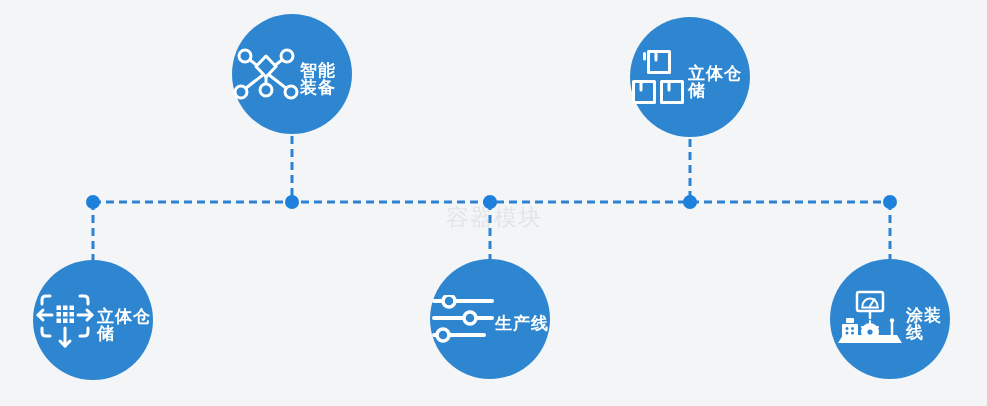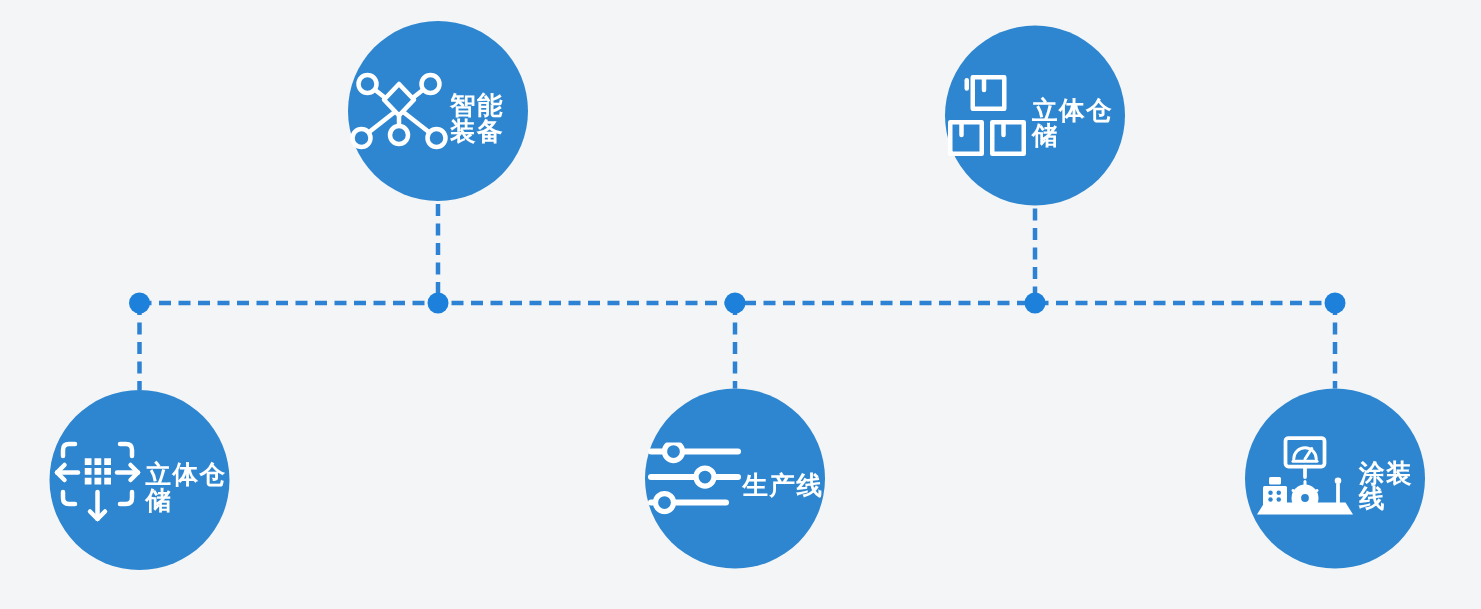--- a/index.html
+++ b/index.html
@@ -35,20 +35,21 @@
   .ring{fill:var(--node,#2d86cf);stroke:#fff;stroke-width:3;}
   .ring35{fill:var(--node,#2d86cf);stroke:#fff;stroke-width:3.5;}
   .maskd{fill:var(--node,#2d86cf);stroke:#fff;stroke-width:3;stroke-linejoin:round;}
   .bdot{fill:var(--node,#2d86cf);stroke:none;}
 </style>
 </head>
 <body>
 
 <div class="stage">
 
+  <div class="watermark">容器模块</div>
 
   <svg class="connectors" width="987" height="406">
     <g stroke="var(--line,#2d82d4)" stroke-width="3" stroke-dasharray="8 5" fill="none">
       <path d="M93 202 H890"></path>
       <path d="M292 136 V202"></path>
       <path d="M690 139 V202"></path>
       <path d="M93 202 V260"></path>
       <path d="M490 202 V259"></path>
       <path d="M890 202 V259"></path>
     </g>

